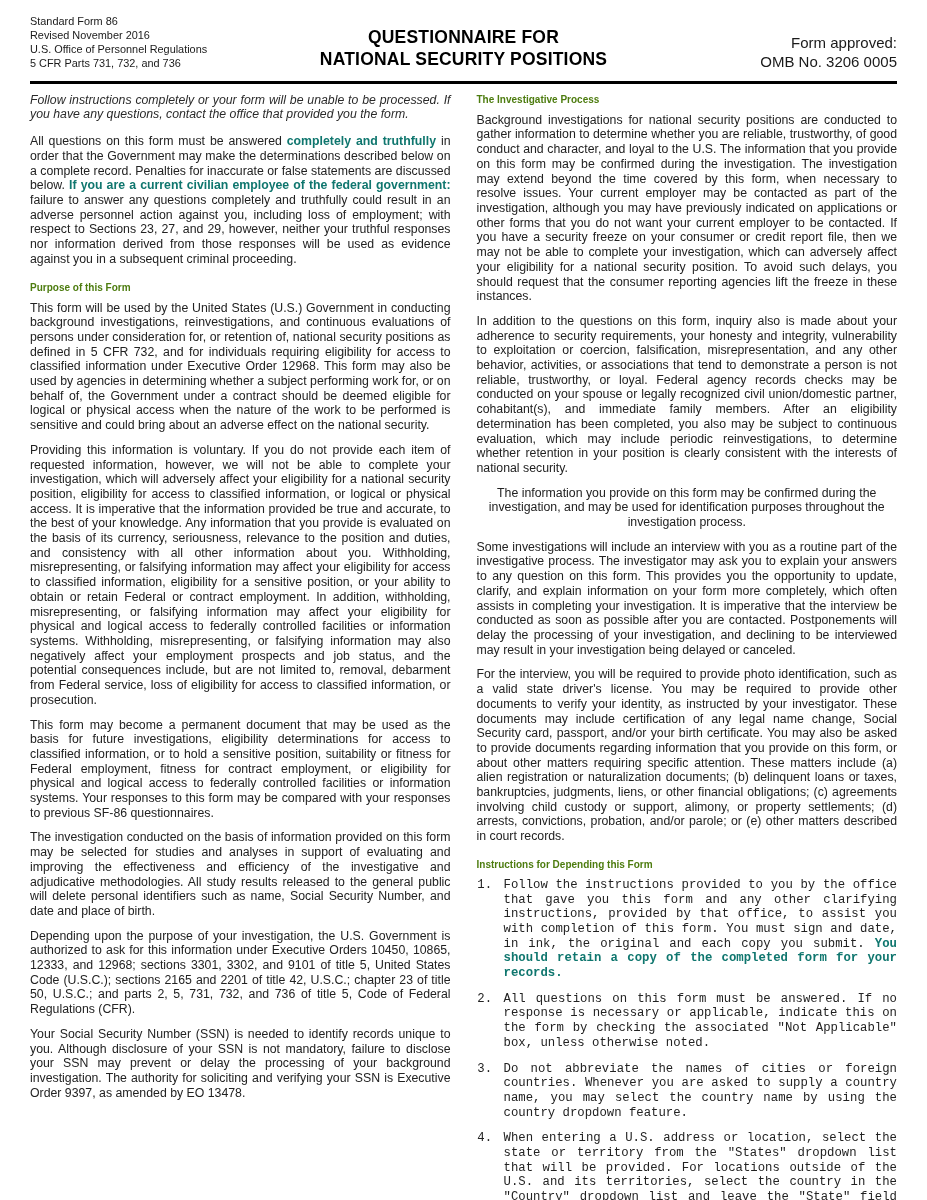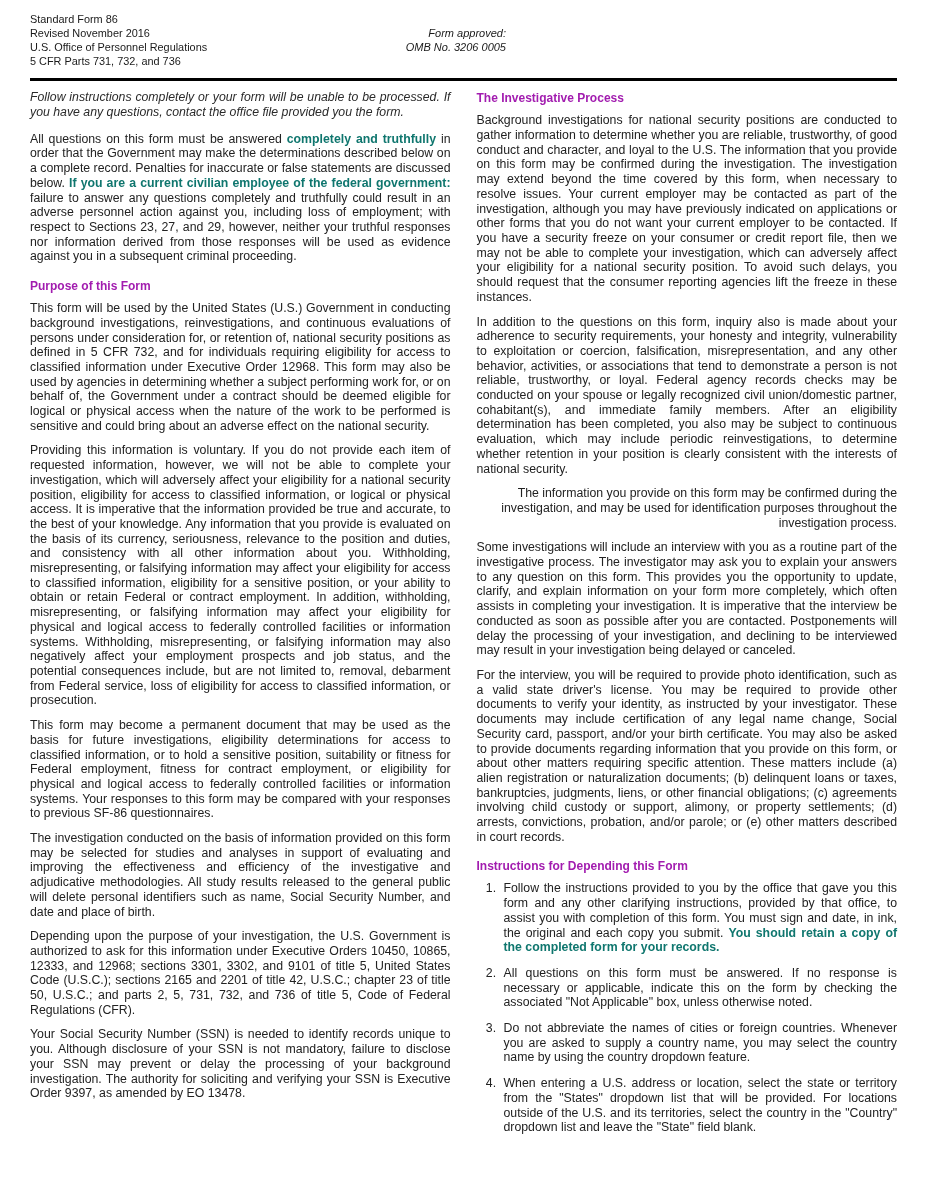--- a/index.html
+++ b/index.html
@@ -16,46 +16,44 @@
   }
   .page {
     box-sizing: border-box;
     width: 927px;
     height: 1200px;
     padding: 13px 30px 0 30px;
     overflow: hidden;
   }
   .header {
     display: flex;
-    align-items: center;
-    gap: 36px;
+    align-items: flex-end;
   }
   .header-left {
     width: 220px;
     font-size: 10.9px;
     line-height: 1.27;
     color: #1a1a1a;
   }
   .header-center {
     flex: 1;
     text-align: center;
     font-size: 17.5px;
     font-weight: 700;
     line-height: 1.28;
     padding-top: 13px;
     color: #000;
     letter-spacing: 0.2px;
   }
   .header-right {
     width: 220px;
     text-align: right;
-    font-size: 11px;
+    font-size: 15px;
     line-height: 1.27;
     color: #1a1a1a;
-    font-style: italic;
   }
   .rule {
     height: 3px;
     background: #000;
     margin-top: 10px;
   }
   .columns {
     display: flex;
     gap: 26px;
     margin-top: 9px;
@@ -65,76 +63,81 @@
     min-width: 0;
   }
   .para {
     margin: 0 0 10px 0;
     font-size: 12.3px;
     line-height: 14.7px;
     text-align: justify;
     color: #222;
   }
   .para.align-left {
-    text-align: right;
+    text-align: center;
   }
   .para.notice {
     font-style: italic;
     margin-bottom: 12px;
     color: #2a2a2a;
   }
   .section-heading {
-    font-size: 12px;
+    font-size: 10px;
     font-weight: 700;
-    color: #a21caf;
+    color: #4d7c0f;
     margin: 15px 0 8px 0;
   }
   .col > .section-heading:first-child {
     margin-top: 1px;
   }
   .num-list {
     margin: 0;
     padding-left: 23px;
     font-size: 12.3px;
     line-height: 14.7px;
     color: #222;
   }
   .num-list li {
     margin-bottom: 11px;
     padding-left: 4px;
     text-align: justify;
+    font-family: Liberation Mono, monospace;
   }
   b {
     font-weight: 700;
     color: #0f766e;
   }
 </style>
 </head>
 <body>
 
 <div class="page">
 
   <div class="header">
     <div class="header-left">
       <div>Standard Form 86</div>
       <div>Revised November 2016</div>
       <div>U.S. Office of Personnel Regulations</div>
       <div>5 CFR Parts 731, 732, and 736</div>
     </div>
+    <div class="header-center">
+      <div>QUESTIONNAIRE FOR</div>
+      <div>NATIONAL SECURITY POSITIONS</div>
+    </div>
     <div class="header-right">
       <div>Form approved:</div>
       <div>OMB No. 3206 0005</div>
     </div>
   </div>
 
   <div class="rule"></div>
 
   <div class="columns">
     <div class="col" id="left-column">
-        <p class="para notice"><i>Follow instructions completely or your form will be unable to be processed.  If you have any questions, contact the office file provided you the form.</i></p>
+        <p class="para notice"><i>Follow instructions completely or your form will be unable to be processed.  If you have any questions, contact the office that provided you the form.</i></p>
         <p class="para"><span>All questions on this form must be answered </span><b>completely and truthfully</b><span> in order that the Government may make the determinations described below on a complete record. Penalties for inaccurate or false statements are discussed below. </span><b>If you are a current civilian employee of the federal government:</b><span> failure to answer any questions completely and truthfully could result in an adverse personnel action against you, including loss of employment; with respect to Sections 23, 27, and 29, however, neither your truthful responses nor information derived from those responses will be used as evidence against you in a subsequent criminal proceeding.</span></p>
         <h2 class="section-heading">Purpose of this Form</h2>
         <p class="para"><span>This form will be used by the United States (U.S.) Government in conducting background investigations, reinvestigations, and continuous evaluations of persons under consideration for, or retention of, national security positions as defined in 5 CFR 732, and for individuals requiring eligibility for access to classified information under Executive Order 12968. This form may also be used by agencies in determining whether a subject performing work for, or on behalf of, the Government under a contract should be deemed eligible for logical or physical access when the nature of the work to be performed is sensitive and could bring about an adverse effect on the national security.</span></p>
         <p class="para"><span>Providing this information is voluntary. If you do not provide each item of requested information, however, we will not be able to complete your investigation, which will adversely affect your eligibility for a national security position, eligibility for access to classified information, or logical or physical access. It is imperative that the information provided be true and accurate, to the best of your knowledge. Any information that you provide is evaluated on the basis of its currency, seriousness, relevance to the position and duties, and consistency with all other information about you. Withholding, misrepresenting, or falsifying information may affect your eligibility for access to classified information, eligibility for a sensitive position, or your ability to obtain or retain Federal or contract employment. In addition, withholding, misrepresenting, or falsifying information may affect your eligibility for physical and logical access to federally controlled facilities or information systems. Withholding, misrepresenting, or falsifying information may also negatively affect your employment prospects and job status, and the potential consequences include, but are not limited to, removal, debarment from Federal service, loss of eligibility for access to classified information, or prosecution.</span></p>
         <p class="para"><span>This form may become a permanent document that may be used as the basis for future investigations, eligibility determinations for access to classified information, or to hold a sensitive position, suitability or fitness for Federal employment, fitness for contract employment, or eligibility for physical and logical access to federally controlled facilities or information systems. Your responses to this form may be compared with your responses to previous SF-86 questionnaires.</span></p>
         <p class="para"><span>The investigation conducted on the basis of information provided on this form may be selected for studies and analyses in support of evaluating and improving the effectiveness and efficiency of the investigative and adjudicative methodologies. All study results released to the general public will delete personal identifiers such as name, Social Security Number, and date and place of birth.</span></p>
         <p class="para"><span>Depending upon the purpose of your investigation, the U.S. Government is authorized to ask for this information under Executive Orders 10450, 10865, 12333, and 12968; sections 3301, 3302, and 9101 of title 5, United States Code (U.S.C.); sections 2165 and 2201 of title 42, U.S.C.; chapter 23 of title 50, U.S.C.; and parts 2, 5, 731, 732, and 736 of title 5, Code of Federal Regulations (CFR).</span></p>
         <p class="para"><span>Your Social Security Number (SSN) is needed to identify records unique to you. Although disclosure of your SSN is not mandatory, failure to disclose your SSN may prevent or delay the processing of your background investigation. The authority for soliciting and verifying your SSN is Executive Order 9397, as amended by EO 13478.</span></p>
       </div>
     <div class="col" id="right-column">

